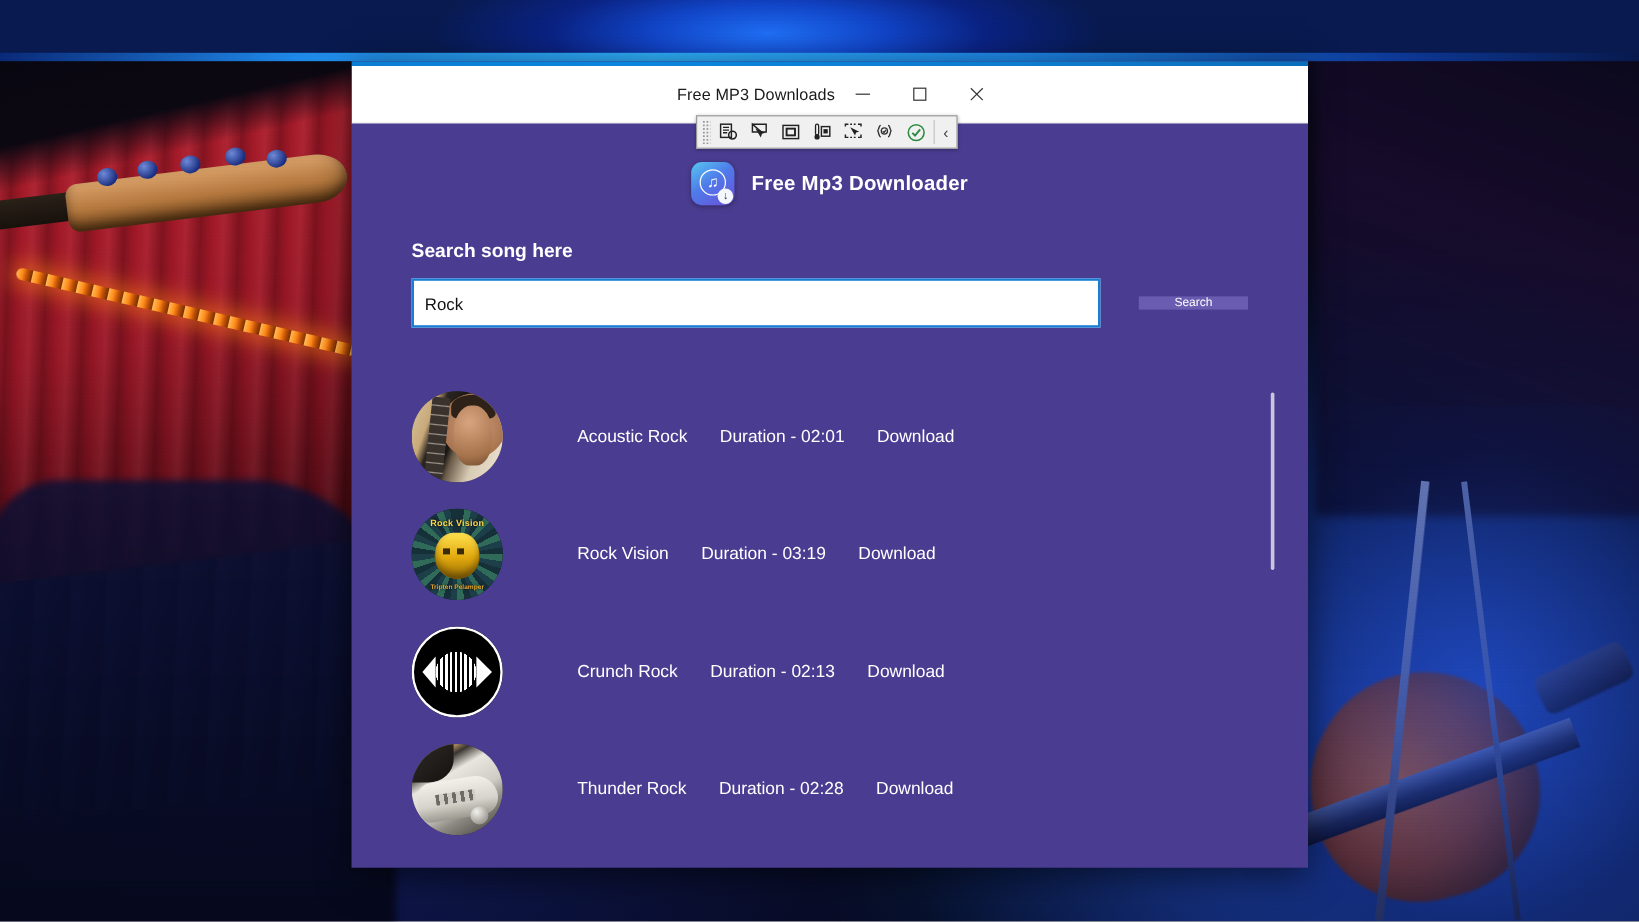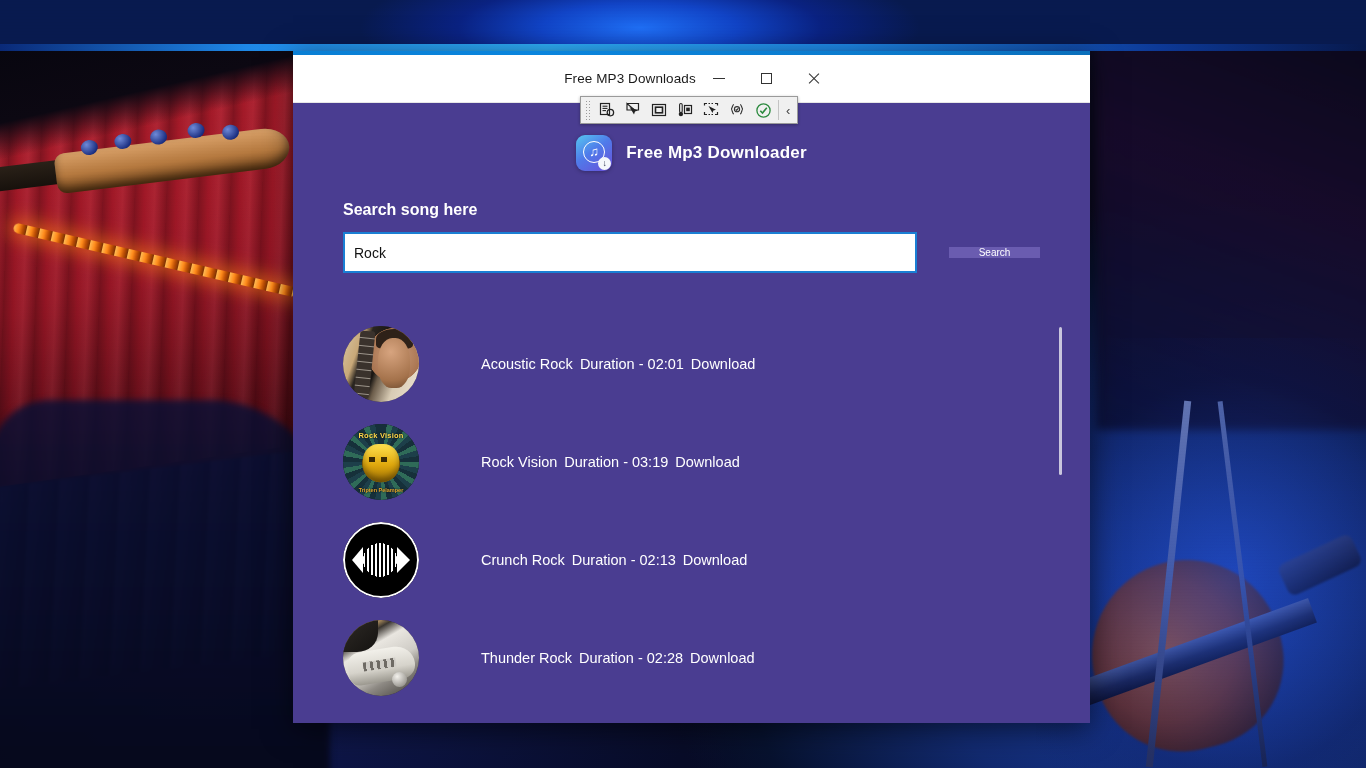--- a/index.html
+++ b/index.html
@@ -318,21 +318,21 @@
     overflow: hidden;
     position: relative;
     background: #2a2038;
   }
   .meta {
     margin-left: 62px;
     color: #ffffff;
     font-size: 14.5px;
     display: flex;
     align-items: baseline;
-    gap: 7px;
+    gap: 27px;
     white-space: nowrap;
     justify-content: flex-end;
   }
   .song-title { }
   .song-duration { }
   .download-link { cursor: pointer; }
 
   
   .art-acoustic {
     position: absolute; inset: 0;

